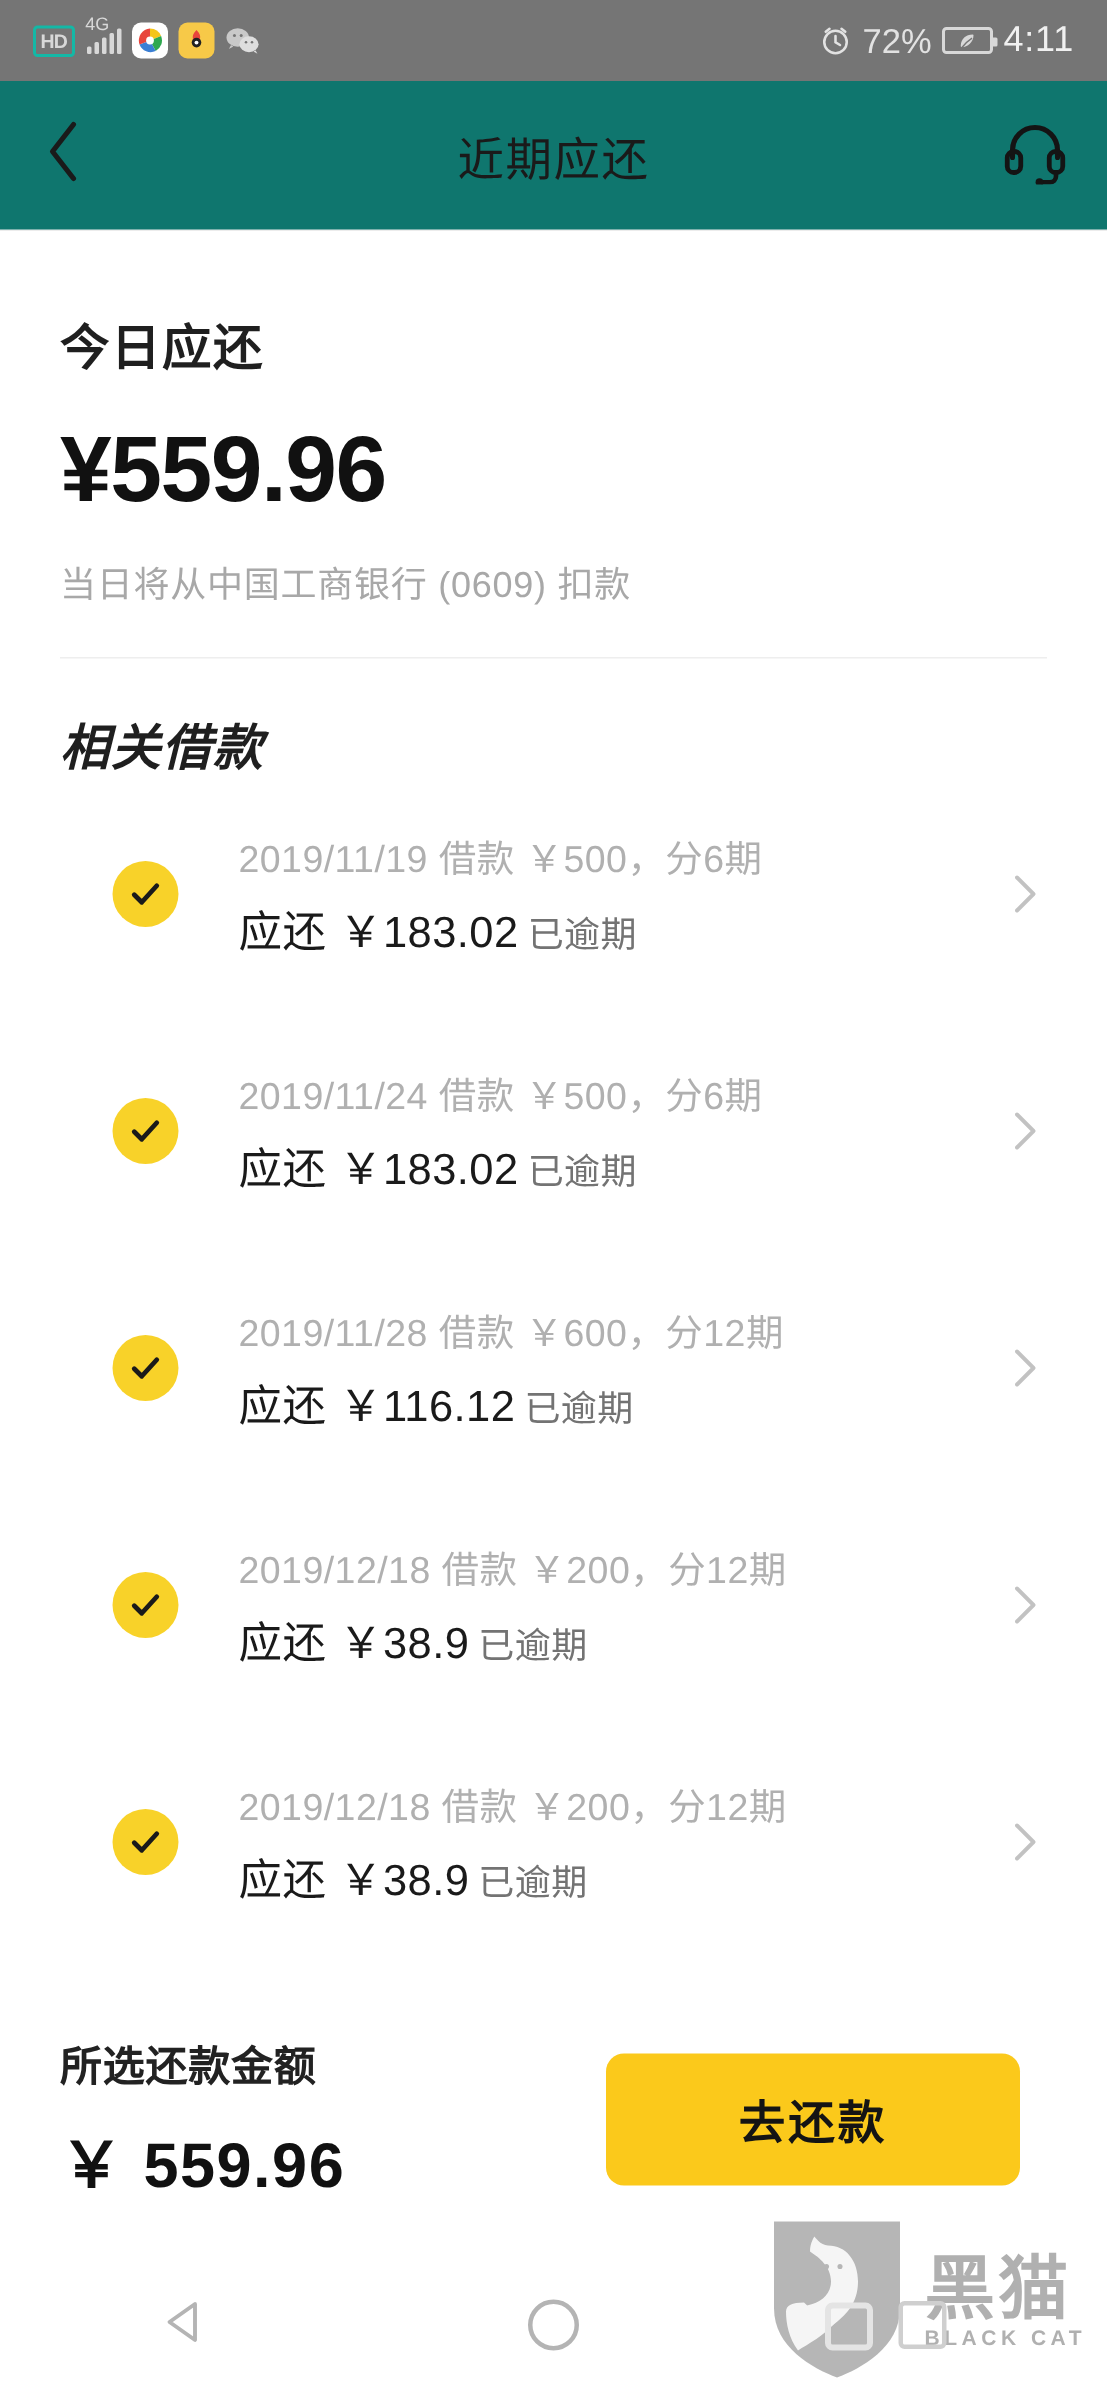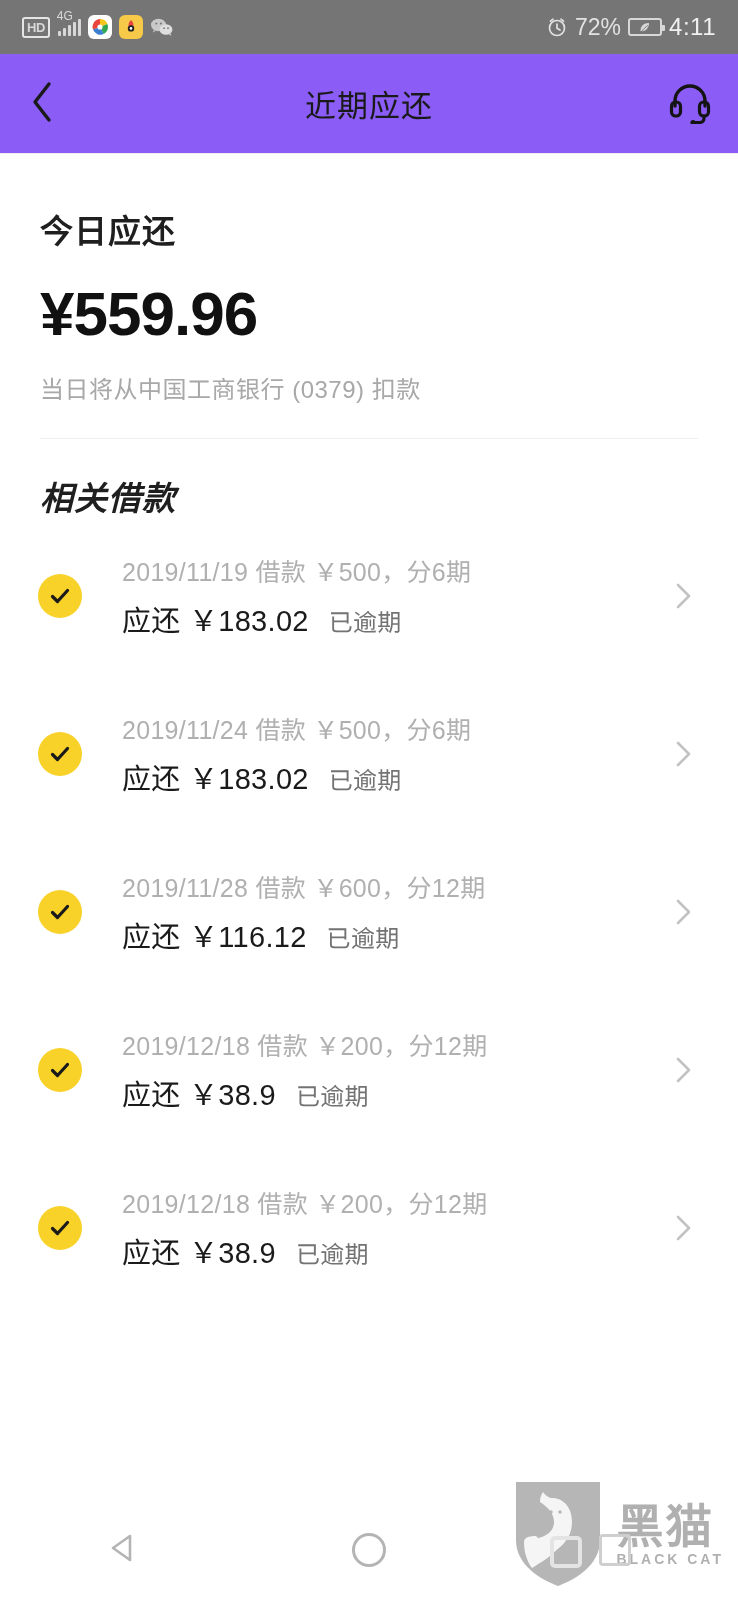--- a/index.html
+++ b/index.html
@@ -30,21 +30,21 @@
     background: #757575;
     display: flex;
     align-items: center;
     justify-content: space-between;
     padding: 0 22px;
   }
   .status-left { display: flex; align-items: center; gap: 7px; }
   .status-right { display: flex; align-items: center; gap: 7px; }
 
   .hd-badge {
-    border: 2px solid #e5e5e5;
+    border: 2px solid #14b8a6;
     border-radius: 3px;
     color: #d8d8d8;
     font-size: 13px;
     font-weight: bold;
     line-height: 1;
     padding: 2px 3px;
     letter-spacing: -0.5px;
   }
   .net-type {
     position: relative;
@@ -95,21 +95,21 @@
     border-radius: 0 1px 1px 0;
   }
   .batt-pct { color: #e2e2e2; font-size: 23px; line-height: 1; }
   .status-time { color: #f0f0f0; font-size: 24px; line-height: 1; letter-spacing: 0.5px; }
 
   
   .app-header {
     position: absolute;
     top: 54px; left: 0;
     width: 738px; height: 100px;
-    background: #8b5cf6;
+    background: #0f766e;
     border-bottom: 1px solid #ececec;
     display: flex;
     align-items: center;
   }
   .back-btn {
     position: absolute; left: 14px; top: 50%;
     transform: translateY(-50%);
     width: 56px; height: 56px;
     display: flex; align-items: center; justify-content: center;
     cursor: pointer;
@@ -171,20 +171,21 @@
     font-weight: bold;
     color: #1f1f1f;
     letter-spacing: 1px;
     font-style: italic;
   }
 
   .loan-list {
     position: absolute;
     top: 556px; left: 0;
     width: 738px;
+    padding-left: 37px;
   }
   .loan-row {
     position: relative;
     height: 79px;
     margin-bottom: 79px;
     display: flex;
     align-items: center;
     cursor: pointer;
   }
   .check-circle {
@@ -209,21 +210,21 @@
     letter-spacing: 0.3px;
     white-space: nowrap;
   }
   .loan-due {
     font-size: 29px;
     color: #1a1a1a;
     letter-spacing: 0.3px;
     white-space: nowrap;
     display: flex;
     align-items: baseline;
-    gap: 20px;
+    gap: 6px;
   }
   .overdue-tag {
     color: #737373;
     font-size: 24px;
   }
   .row-chevron {
     position: absolute;
     right: 42px; top: 50%;
     transform: translateY(-50%);
     width: 26px; height: 26px;
@@ -405,21 +406,21 @@
           <path d="M37 36v2.5a4 4 0 0 1-4 4h-5" fill="none" stroke="#141414" stroke-width="3.1" stroke-linecap="round"></path>
           <circle cx="26" cy="42.5" r="2.6" fill="#141414"></circle>
         </svg>
       </span>
     </div>
   </div>
 
   <div class="summary">
     <div class="summary-label">今日应还</div>
     <div class="summary-amount">¥559.96</div>
-    <div class="summary-note">当日将从中国工商银行 (0379) 扣款</div>
+    <div class="summary-note">当日将从中国工商银行 (0609) 扣款</div>
     <div class="summary-divider"></div>
   </div>
 
   <div class="section-title">相关借款</div>
 
   <div class="loan-list">
 
     <div class="loan-row">
       <span class="check-circle">
         <svg width="26" height="26" viewBox="0 0 26 26">
@@ -515,20 +516,27 @@
       </div>
       <span class="row-chevron">
         <svg width="17" height="28" viewBox="0 0 17 28">
             <path d="M3 3l11 11L3 25" fill="none" stroke="#c2c2c2" stroke-width="2.6" stroke-linecap="round" stroke-linejoin="round"></path>
           </svg>
       </span>
     </div>
 
   </div>
 
+  <div class="bottom-bar">
+    <div class="total-block">
+      <div class="total-label">所选还款金额</div>
+      <div class="total-amount">￥ 559.96</div>
+    </div>
+    <button class="pay-button">去还款</button>
+  </div>
 
   <div class="watermark">
     <span>
       <svg width="96" height="112" viewBox="0 0 96 112">
         <path d="M6 6h84v58c0 26-26 40-42 46C32 104 6 90 6 64z" fill="#8a8a8a"></path>
         <path d="M30 26c0-6 3-10 3-10s4 6 9 6c12 0 20 10 20 24 0 16-10 24-18 30-6-4-12-8-16-14 10-2 16-8 16-16 0-10-8-16-14-20z" fill="#f0f0f0"></path>
         <path d="M26 60c6 6 14 10 22 12-8 10-20 16-26 20-6-8-8-18-8-26 0-4 4-6 12-6z" fill="#f0f0f0"></path>
         <circle cx="41" cy="36" r="1.7" fill="#8a8a8a"></circle>
         <circle cx="50" cy="36" r="1.7" fill="#8a8a8a"></circle>
         <rect x="42" y="62" width="28" height="28" rx="3" fill="none" stroke="#d5d5d5" stroke-width="4"></rect>

